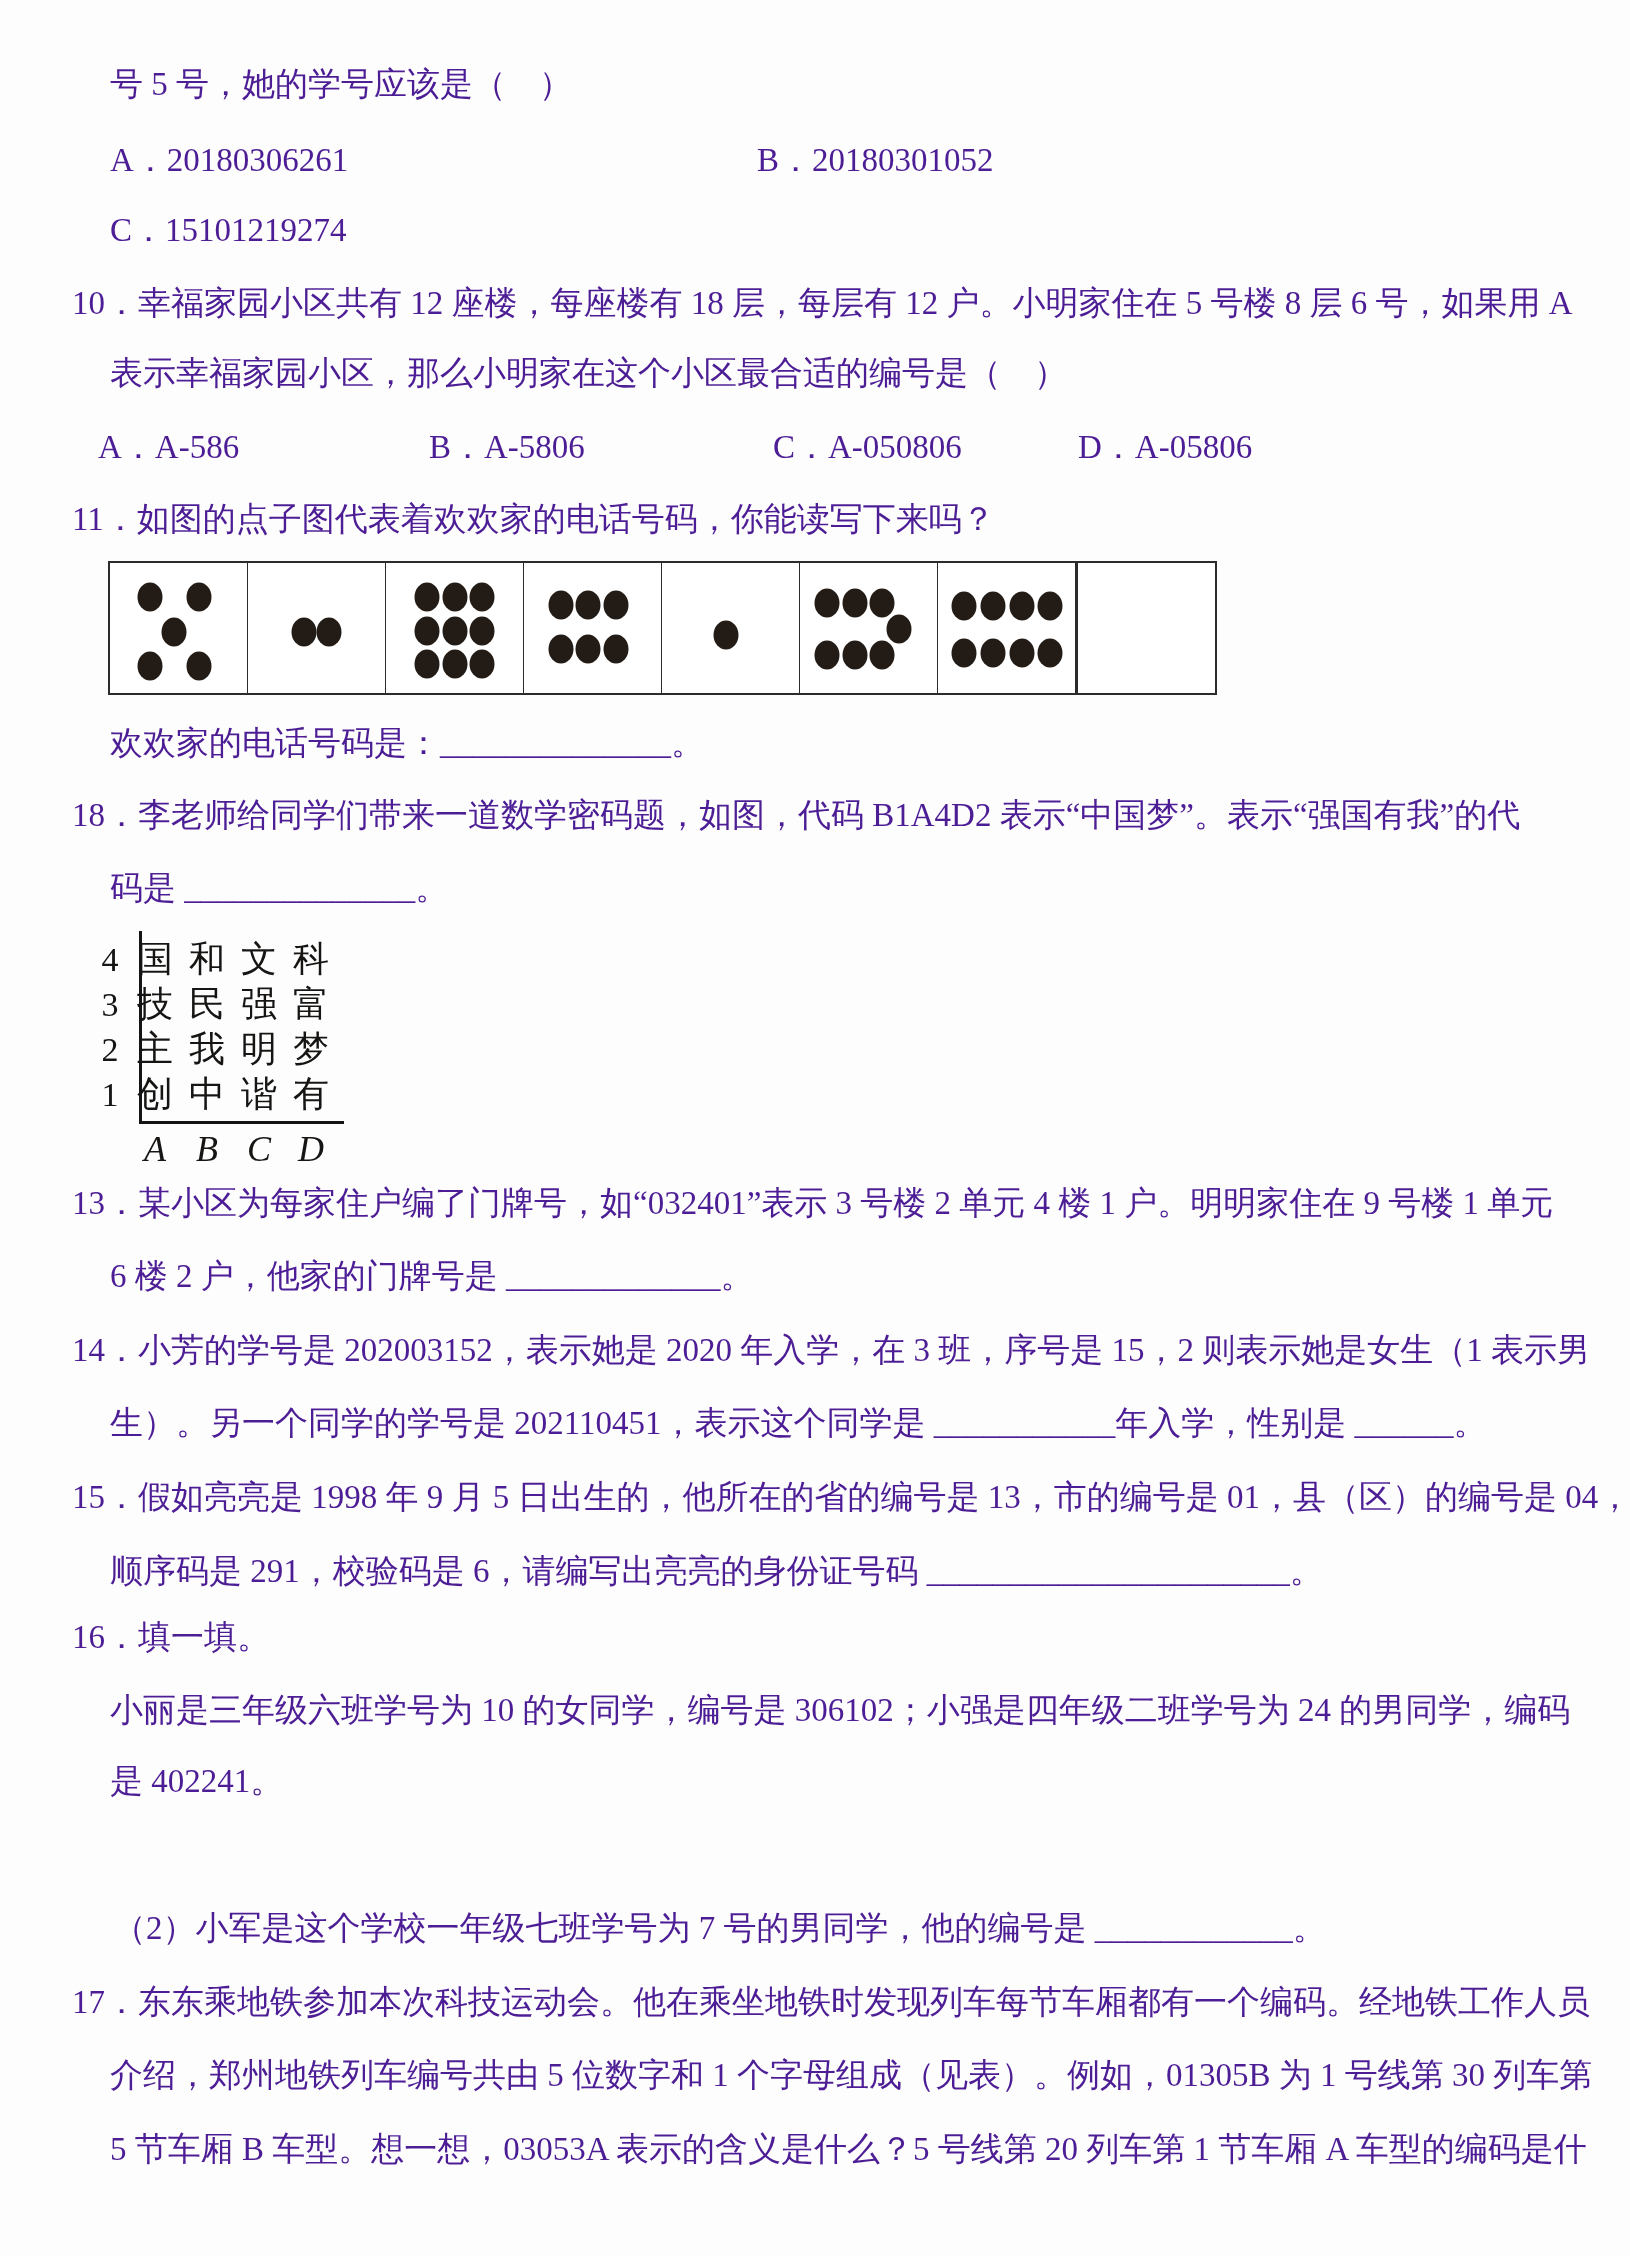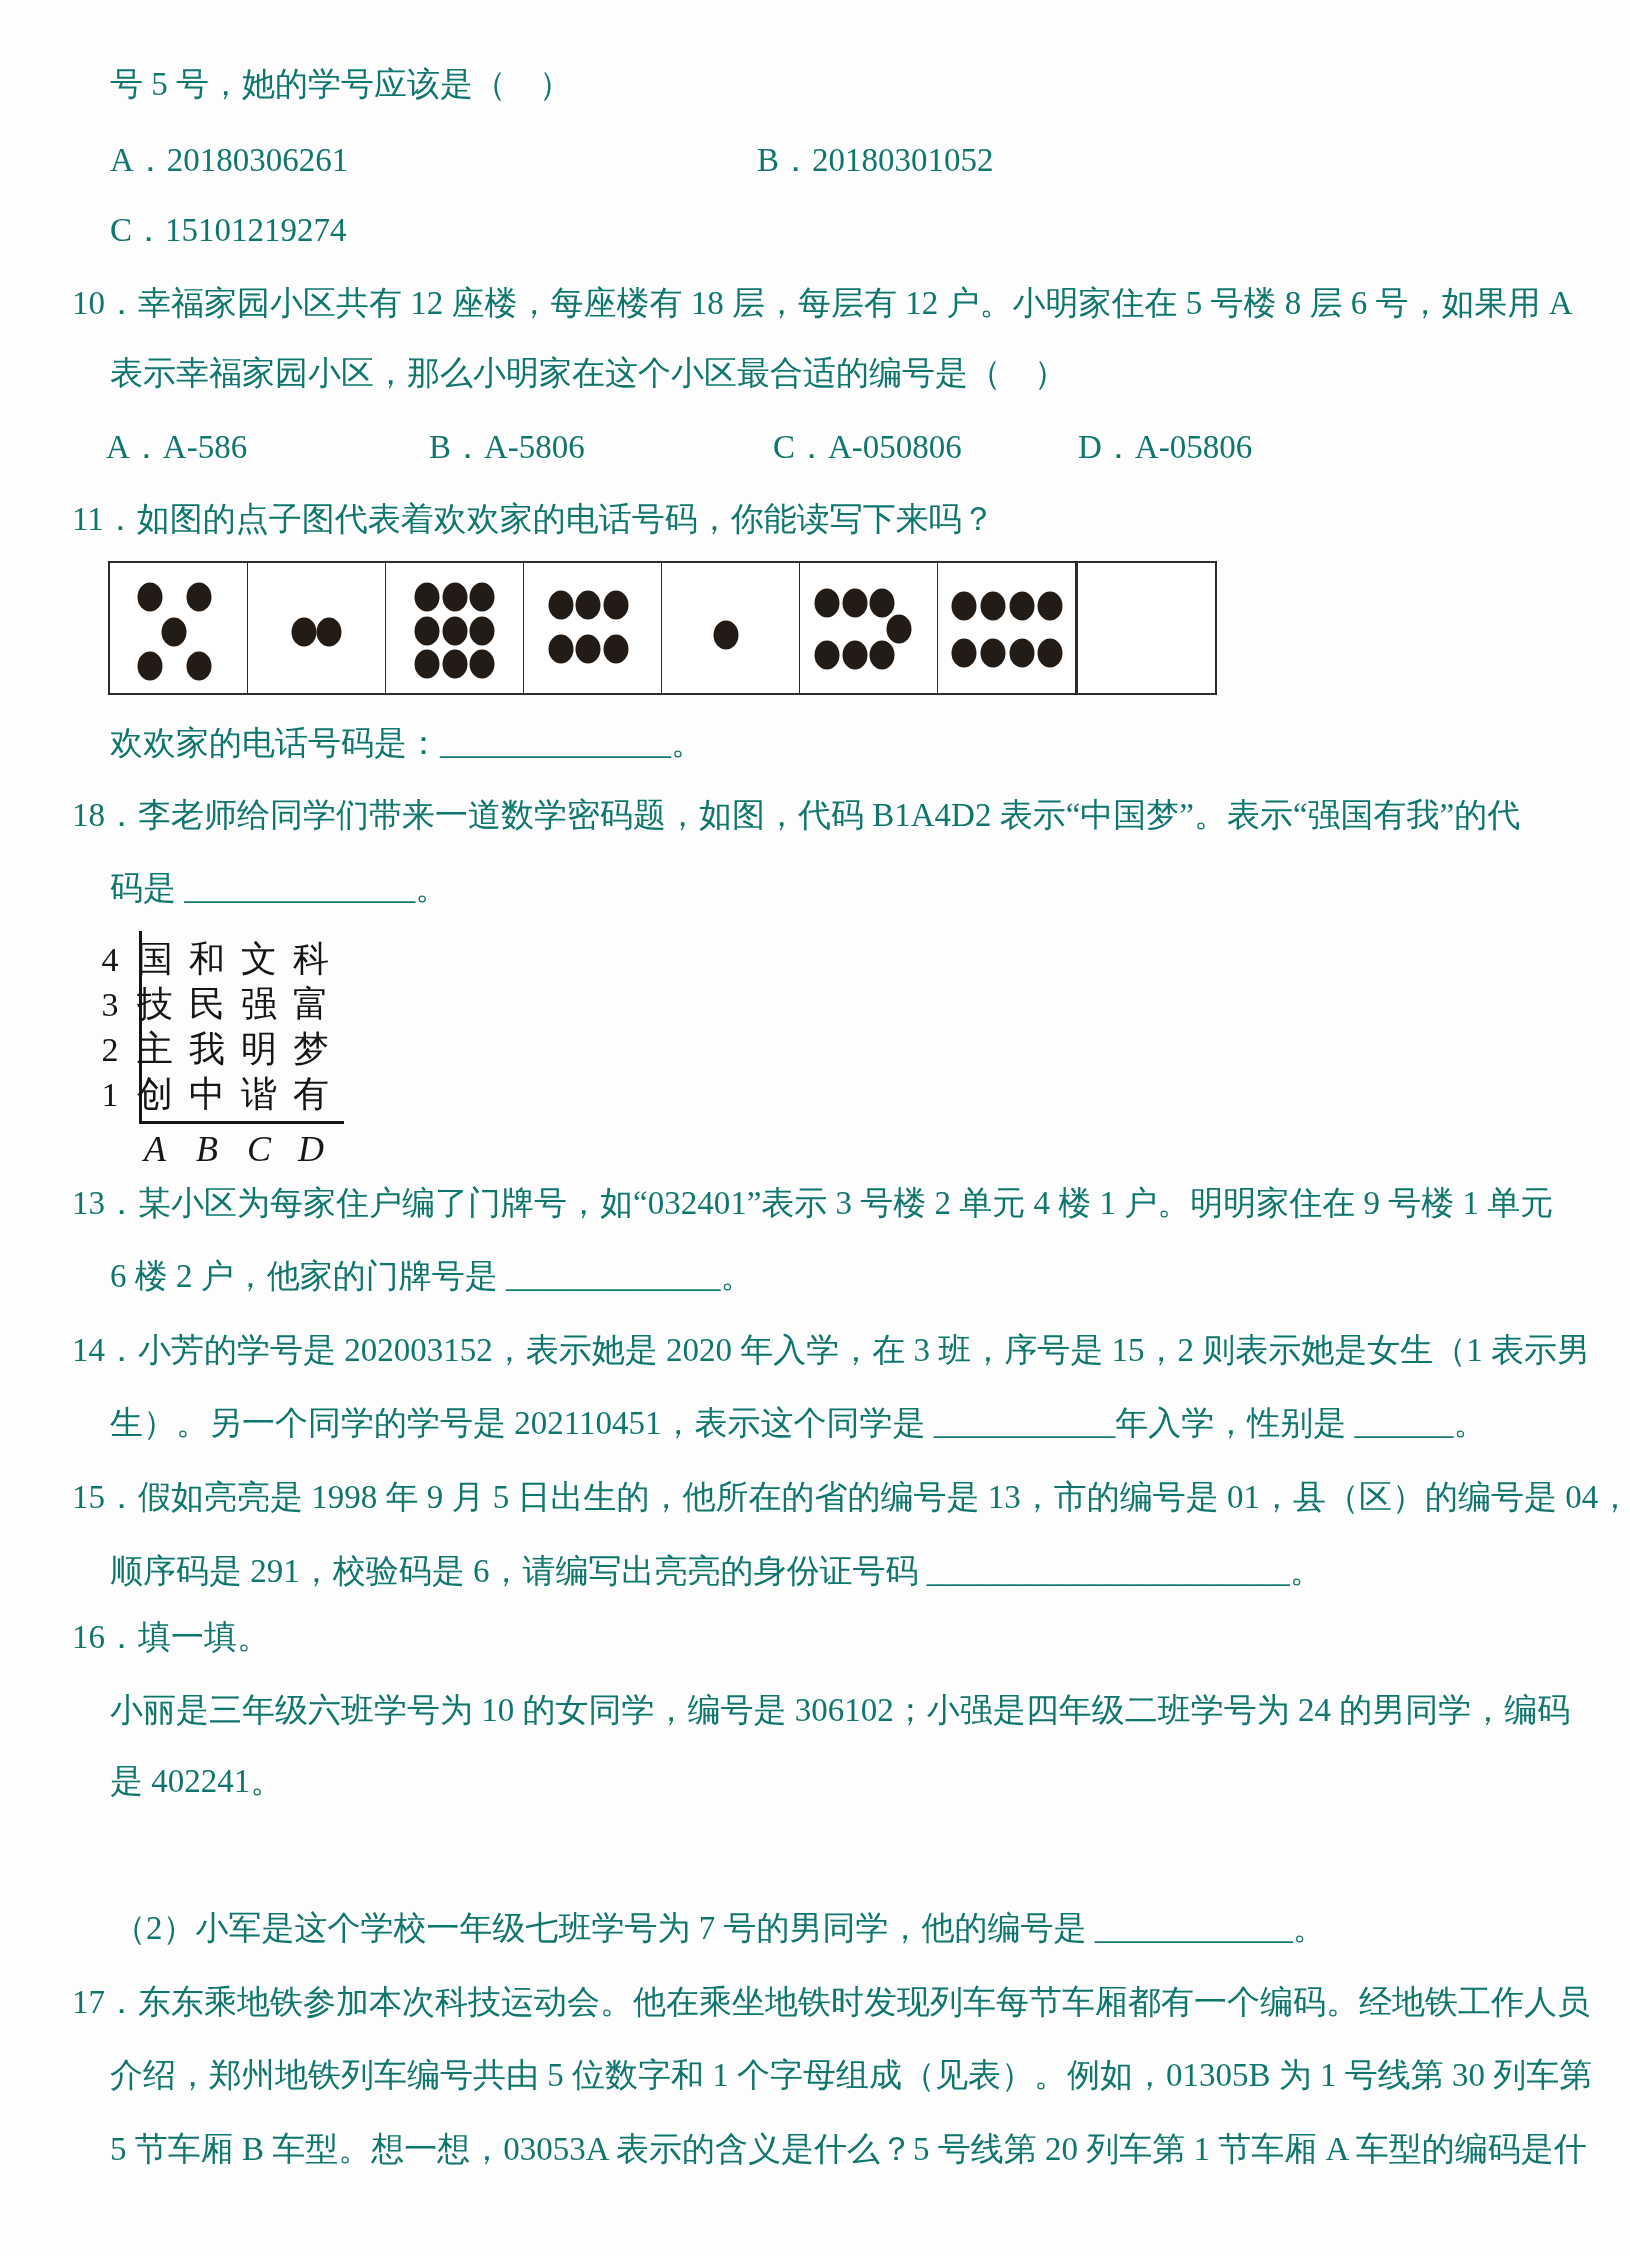--- a/index.html
+++ b/index.html
@@ -15,21 +15,21 @@
     background:#fdfdfd;
     overflow:hidden;
   }
   
   .tl{
     position:absolute;
     font-size:33px;
     height:48px;
     line-height:48px;
     white-space:pre;
-    color:#0f766e;
+    color:#4c1d95;
   }
   
   .dot-table{
     position:absolute;
     left:108px;top:561px;
     width:1109px;height:134px;
     display:flex;
     border:2.9px solid #2b2b2b;
     background:#fff;
     box-sizing:border-box;
@@ -101,21 +101,21 @@
 
 <div class="page">
 
   <div class="tl" style="left:110px;top:60px">号 5 号，她的学号应该是（    ）</div>
   <div class="tl" style="left:110px;top:136px">A．20180306261</div>
   <div class="tl" style="left:757px;top:136px">B．20180301052</div>
   <div class="tl" style="left:110px;top:206px">C．15101219274</div>
 
   <div class="tl" style="left:72px;top:279px">10．幸福家园小区共有 12 座楼，每座楼有 18 层，每层有 12 户。小明家住在 5 号楼 8 层 6 号，如果用 A</div>
   <div class="tl" style="left:110px;top:349px">表示幸福家园小区，那么小明家在这个小区最合适的编号是（    ）</div>
-  <div class="tl" style="left:106px;top:423px">A．A-586</div>
+  <div class="tl" style="left:98px;top:423px">A．A-586</div>
   <div class="tl" style="left:429px;top:423px">B．A-5806</div>
   <div class="tl" style="left:773px;top:423px">C．A-050806</div>
   <div class="tl" style="left:1078px;top:423px">D．A-05806</div>
 
   <div class="tl" style="left:72px;top:495px">11．如图的点子图代表着欢欢家的电话号码，你能读写下来吗？</div>
 
   <div class="dot-table">
     <div class="dot-cell">
         <span class="dot" style="left: 29%; top: 26%;"></span>
         <span class="dot" style="left: 65%; top: 26%;"></span>

